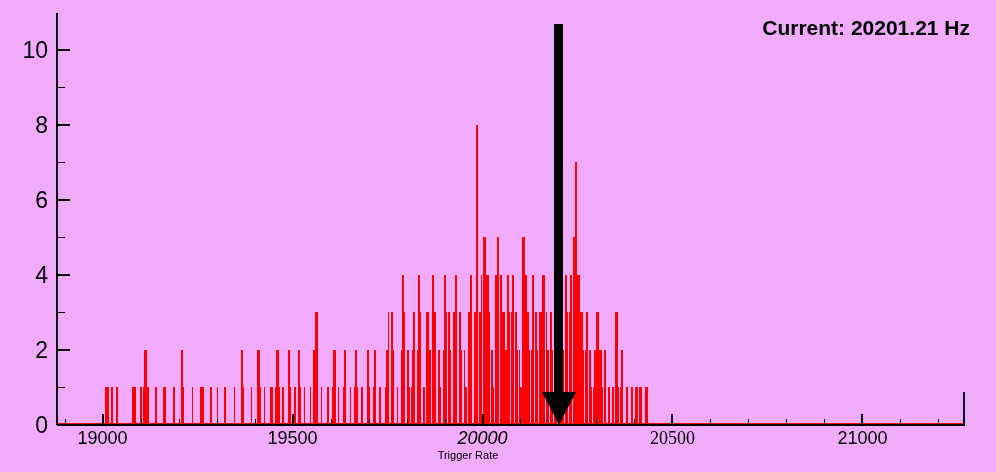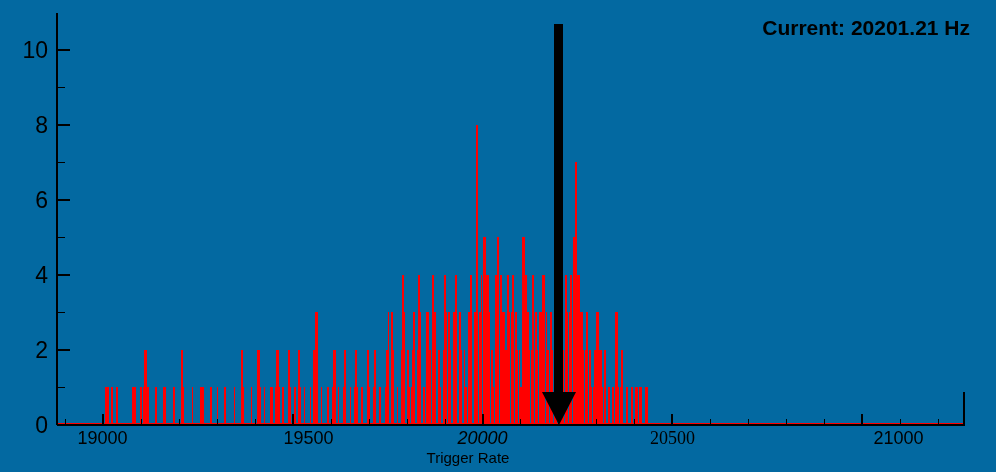--- a/index.html
+++ b/index.html
@@ -1,18 +1,18 @@
 <!DOCTYPE html>
 <html><head>
 <meta charset="utf-8">
 <style>
   html,body{margin:0;padding:0;background:#fff;}
   body{width:996px;height:472px;overflow:hidden;
        font-family:"Liberation Sans", sans-serif;}
-  #root{position:relative;width:996px;height:472px;background:#0369a1;}
+  #root{position:relative;width:996px;height:472px;background:#f0abfc;}
 
   
   .title{position:absolute;right:26px;top:16px;
          font-size:21px;font-weight:bold;color:#000;
          letter-spacing:0px;white-space:nowrap;}
   .axis-x{position:absolute;left:57px;top:424px;width:908px;height:2px;background:#000;}
   .axis-y{position:absolute;left:56px;top:13px;width:2px;height:412px;background:#000;}
   .frame-right{position:absolute;left:963px;top:392px;width:2px;height:33px;background:#000;}
 
   
@@ -22,21 +22,21 @@
   .ty-major{height:2px;width:13px;left:57px;}
   .ty-minor{height:1px;width:8px;left:57px;}
 
   .xlab{position:absolute;top:428px;font-size:18px;color:#000;
         transform:translateX(-50%);white-space:nowrap;}
   .ylab{position:absolute;font-size:23px;color:#000;
         transform:translateY(-50%);white-space:nowrap;right:0;}
   .ylab-wrap{position:absolute;left:0;width:48px;text-align:right;}
 
   .xtitle{position:absolute;top:449px;left:0;width:936px;text-align:center;
-          font-size:15px;color:#000;}
+          font-size:11px;color:#000;}
 
   
   #hist{position:absolute;left:0;top:0;width:996px;height:472px;
         pointer-events:none;}
 
   
   .arrow-shaft{position:absolute;background:#000;width:9px;}
   .arrow-head{position:absolute;width:0;height:0;
               border-left:17px solid transparent;
               border-right:17px solid transparent;
@@ -334,27 +334,27 @@
     </svg>
 
   <div class="axis-x"></div>
   <div class="axis-y"></div>
   <div class="frame-right"></div>
 
   <div id="ticklayer">
       <div class="tick tx-major" style="left: 101.59px;"></div>
       <div class="xlab" style="left: 102.59px;">19000</div>
       <div class="tick tx-major" style="left: 291.548px;"></div>
-      <div class="xlab" style="left: 292.548px; margin-left: 16px;">19500</div>
+      <div class="xlab" style="left: 292.548px;">19500</div>
       <div class="tick tx-major" style="left: 481.506px;"></div>
       <div class="xlab" style="left: 482.506px; font-style: italic;">20000</div>
       <div class="tick tx-major" style="left: 671.464px;"></div>
       <div class="xlab" style="left: 672.464px; font-family: Liberation Serif, serif;">20500</div>
       <div class="tick tx-major" style="left: 861.423px;"></div>
-      <div class="xlab" style="left: 862.423px; margin-left: 36px;">21000</div>
+      <div class="xlab" style="left: 862.423px;">21000</div>
       <div class="tick tx-minor" style="left: 64.5983px;"></div>
       <div class="tick tx-minor" style="left: 140.582px;"></div>
       <div class="tick tx-minor" style="left: 178.573px;"></div>
       <div class="tick tx-minor" style="left: 216.565px;"></div>
       <div class="tick tx-minor" style="left: 254.556px;"></div>
       <div class="tick tx-minor" style="left: 330.54px;"></div>
       <div class="tick tx-minor" style="left: 368.531px;"></div>
       <div class="tick tx-minor" style="left: 406.523px;"></div>
       <div class="tick tx-minor" style="left: 444.515px;"></div>
       <div class="tick tx-minor" style="left: 520.498px;"></div>

